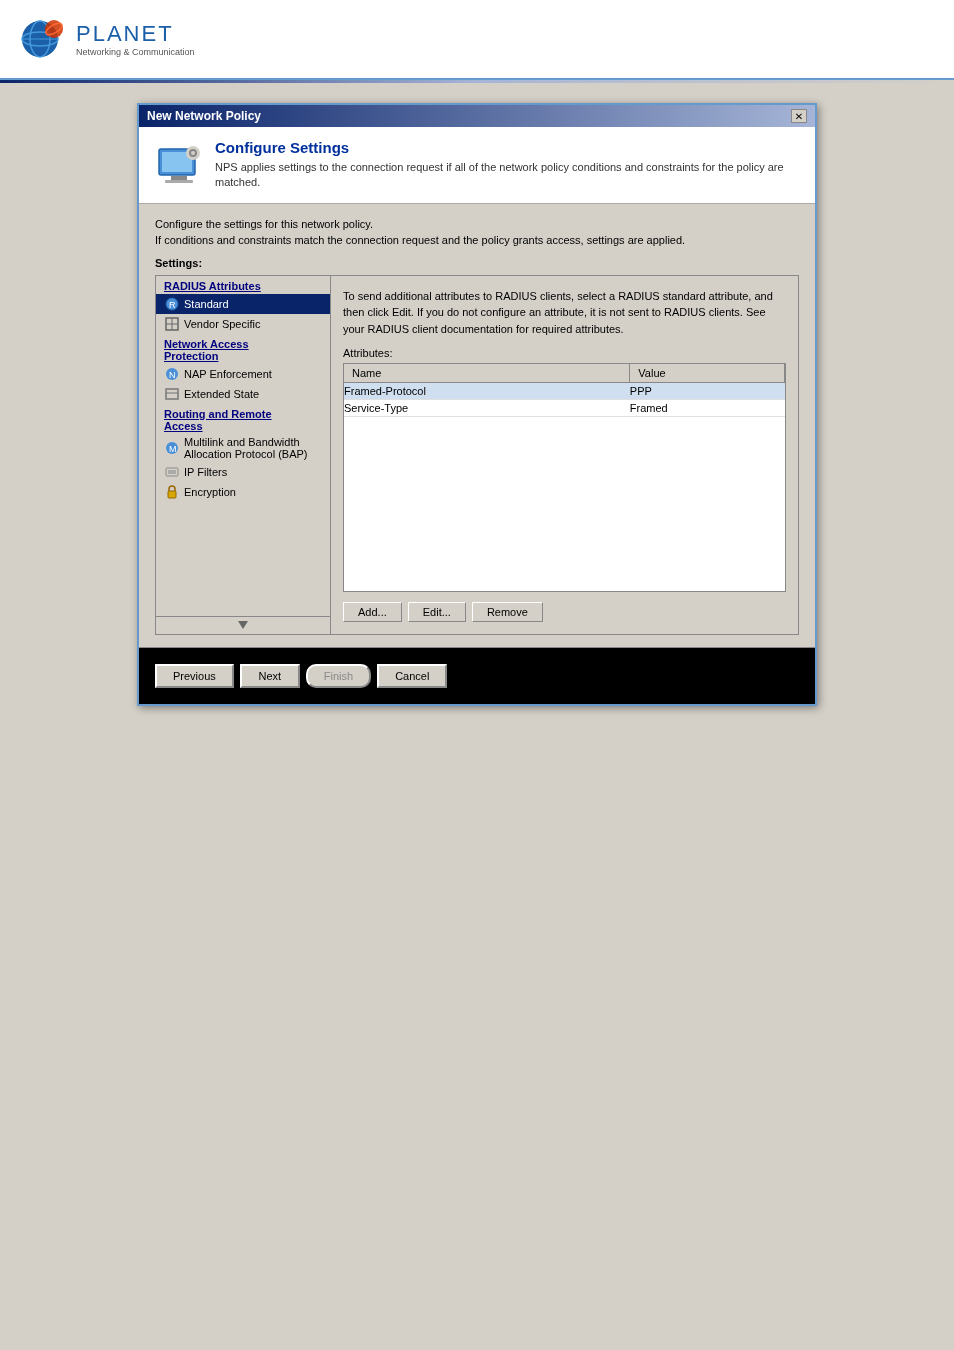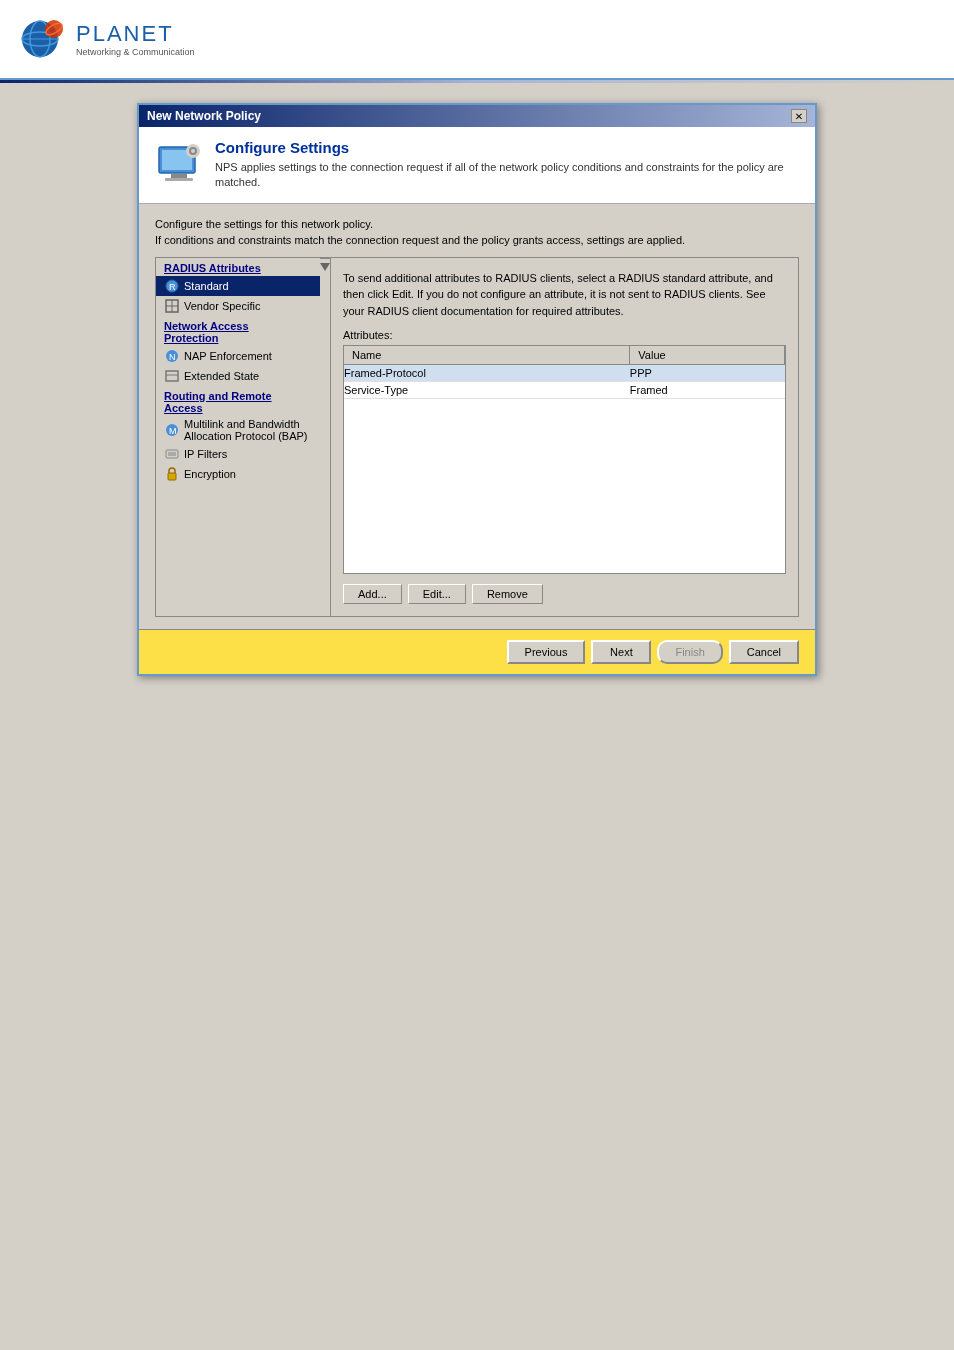--- a/index.html
+++ b/index.html
@@ -60,21 +60,21 @@
       display: flex;
       align-items: center;
       justify-content: center;
     }
 
     
     .dialog-header {
       background: white;
       padding: 12px 16px;
       display: flex;
-      align-items: center;
+      align-items: flex-end;
       gap: 12px;
       border-bottom: 1px solid #aaa;
     }
     .header-icon {
       width: 48px;
       height: 48px;
       flex-shrink: 0;
     }
     .header-text h2 {
       font-size: 15px;
@@ -212,25 +212,25 @@
       border: 1px solid #888;
       border-top-color: #fff;
       border-left-color: #fff;
       font-size: 11px;
       cursor: pointer;
       font-family: 'Tahoma', 'Arial', sans-serif;
     }
 
     
     .dialog-footer {
-      background: #fde047;
+      background: #000000;
       border-top: 1px solid #888;
-      padding: 10px 16px;
-      display: flex;
-      justify-content: flex-end;
+      padding: 16px 16px;
+      display: flex;
+      justify-content: flex-start;
       gap: 6px;
     }
     .footer-btn {
       padding: 4px 16px;
       background: #d4d0c8;
       border: 2px solid;
       border-top-color: #ffffff;
       border-left-color: #ffffff;
       border-bottom-color: #888;
       border-right-color: #888;
@@ -290,24 +290,25 @@
       <h2>Configure Settings</h2>
       <p>NPS applies settings to the connection request if all of the network policy conditions and constraints for the policy are matched.</p>
     </div>
   </div>
 
   <div class="dialog-body">
     <div class="intro-text">
       <span>Configure the settings for this network policy.</span><br>
       <span>If conditions and constraints match the connection request and the policy grants access, settings are applied.</span>
     </div>
+    <div class="settings-label">Settings:</div>
 
     <div class="settings-area">
 
-      <div style="width:175px; background:#d4d0c8; border-right:1px solid #888; overflow:hidden; display:flex; flex-direction:row;">
+      <div style="width:175px; background:#d4d0c8; border-right:1px solid #888; overflow:hidden; display:flex; flex-direction:column;">
         <div style="flex:1; overflow-y:auto;">
 
           <div class="sidebar-section-header">RADIUS Attributes</div>
 
           <div class="sidebar-item selected">
             <div class="item-icon">
               <svg width="16" height="16" viewBox="0 0 16 16">
                   <circle cx="8" cy="8" r="6" fill="#4a90d9" stroke="#2266aa" stroke-width="1"></circle>
                   <text x="5" y="12" font-size="9" fill="white">R</text>
                 </svg>

